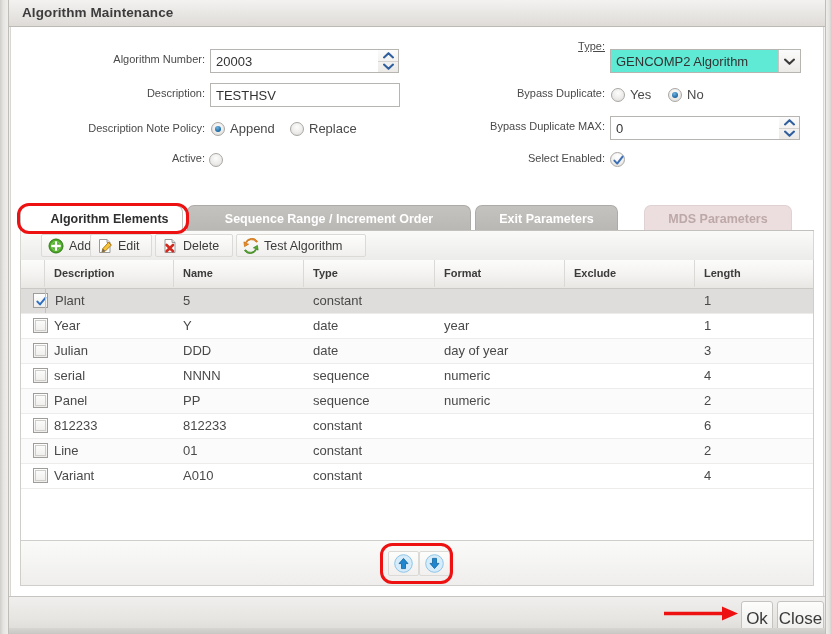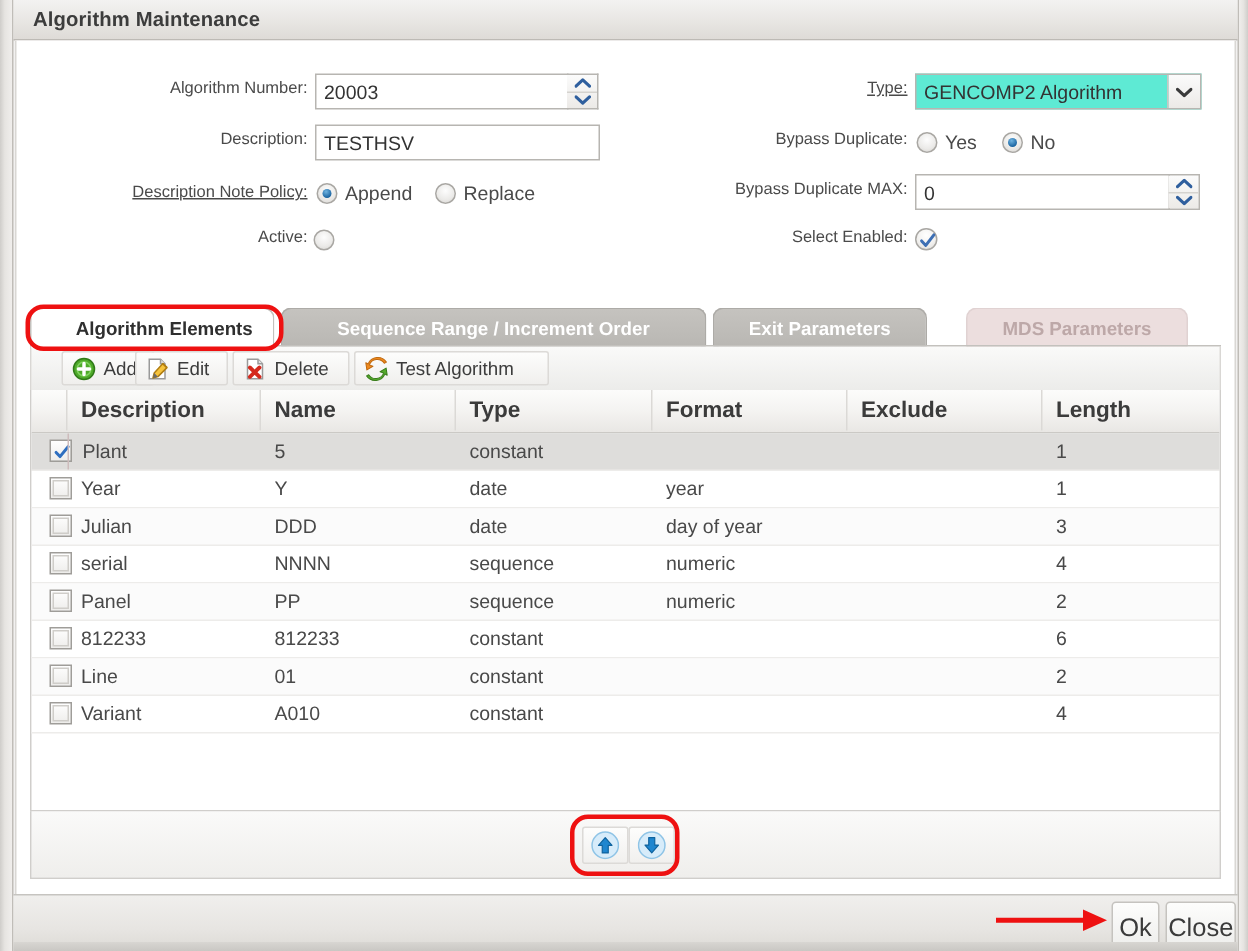--- a/index.html
+++ b/index.html
@@ -264,21 +264,21 @@
     position: relative;
     height: 28px;
     background: linear-gradient(to bottom,#fcfcfb 0%,#f4f3f1 50%,#e9e7e4 100%);
     border-bottom: 1px solid #cbc9c5;
   }
   .th {
     position: absolute;
     top: 0;
     height: 27px;
     line-height: 27px;
-    font-size: 15px;
+    font-size: 11px;
     font-weight: bold;
     color: #3b3b3b;
     padding-left: 9px;
     box-sizing: border-box;
     border-right: 1px solid #dbd9d6;
   }
   .row {
     position: relative;
     height: 25px;
     border-bottom: 1px solid #edecea;
@@ -410,30 +410,30 @@
     <div class="spin-half">
       <svg width="11" height="7" viewBox="0 0 11 7">
           <path d="M1 1.6 L5.5 5.8 L10 1.6" fill="none" stroke="#2f5f9e" stroke-width="2.1" stroke-linecap="round" stroke-linejoin="round"></path>
         </svg>
     </div>
   </div>
 
   <div class="field-label" style="left:40px; top:87px; width:165px;">Description:</div>
   <input class="txtbox" style="left: 210px; top: 83px; width: 190px;" value="TESTHSV">
 
-  <div class="field-label" style="left:20px; top:122px; width:185px;text-decoration:underline;">Description Note Policy:</div>
+  <div class="field-label" style="left:20px; top:122px; width:185px;">Description Note Policy:</div>
   <div class="radio on" style="left:211px; top:122px;"></div>
   <div class="radio-text" style="left:230px; top:121px;">Append</div>
   <div class="radio" style="left:290px; top:122px;"></div>
   <div class="radio-text" style="left:309px; top:121px;">Replace</div>
 
   <div class="field-label" style="left:60px; top:152px; width:145px;">Active:</div>
   <div class="radio" style="left:209px; top:153px;"></div>
 
-  <div class="field-label" style="left:430px; top:53px; width:175px;text-decoration:underline;">Type:</div>
+  <div class="field-label" style="left:430px; top:40px; width:175px;text-decoration:underline;">Type:</div>
   <div class="combo" style="left:610px; top:49px; width:191px;">
     <div class="combo-value">GENCOMP2 Algorithm</div>
     <div class="combo-arrow">
       <svg width="11" height="7" viewBox="0 0 11 7">
           <path d="M1 1.6 L5.5 5.8 L10 1.6" fill="none" stroke="#3a3a3a" stroke-width="2.1" stroke-linecap="round" stroke-linejoin="round"></path>
         </svg>
     </div>
   </div>
 
   <div class="field-label" style="left:430px; top:87px; width:175px;">Bypass Duplicate:</div>

